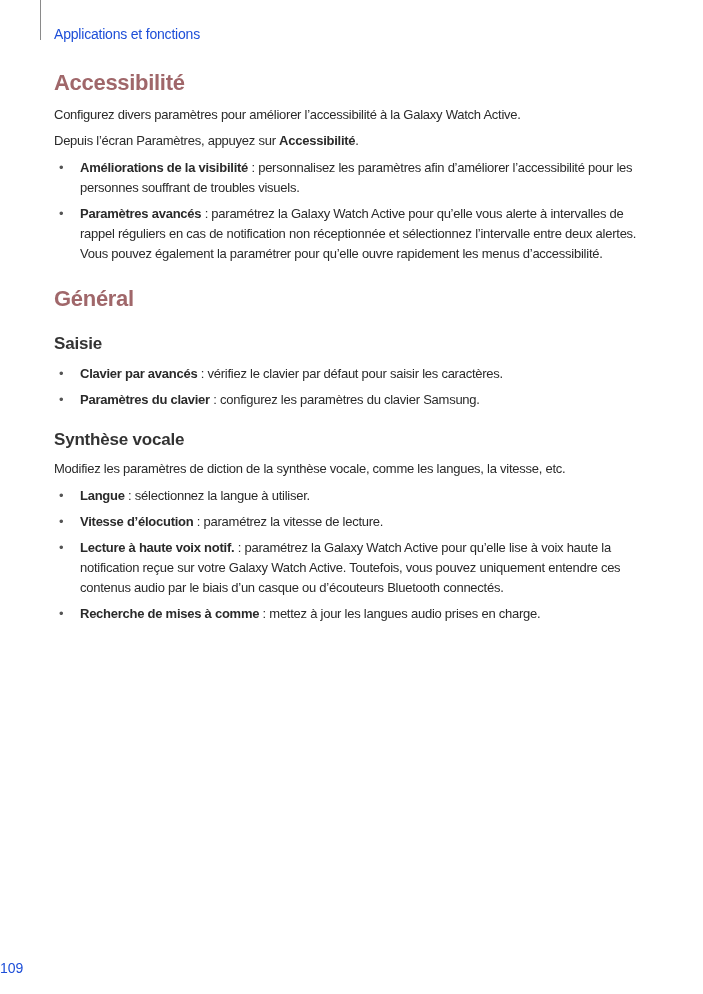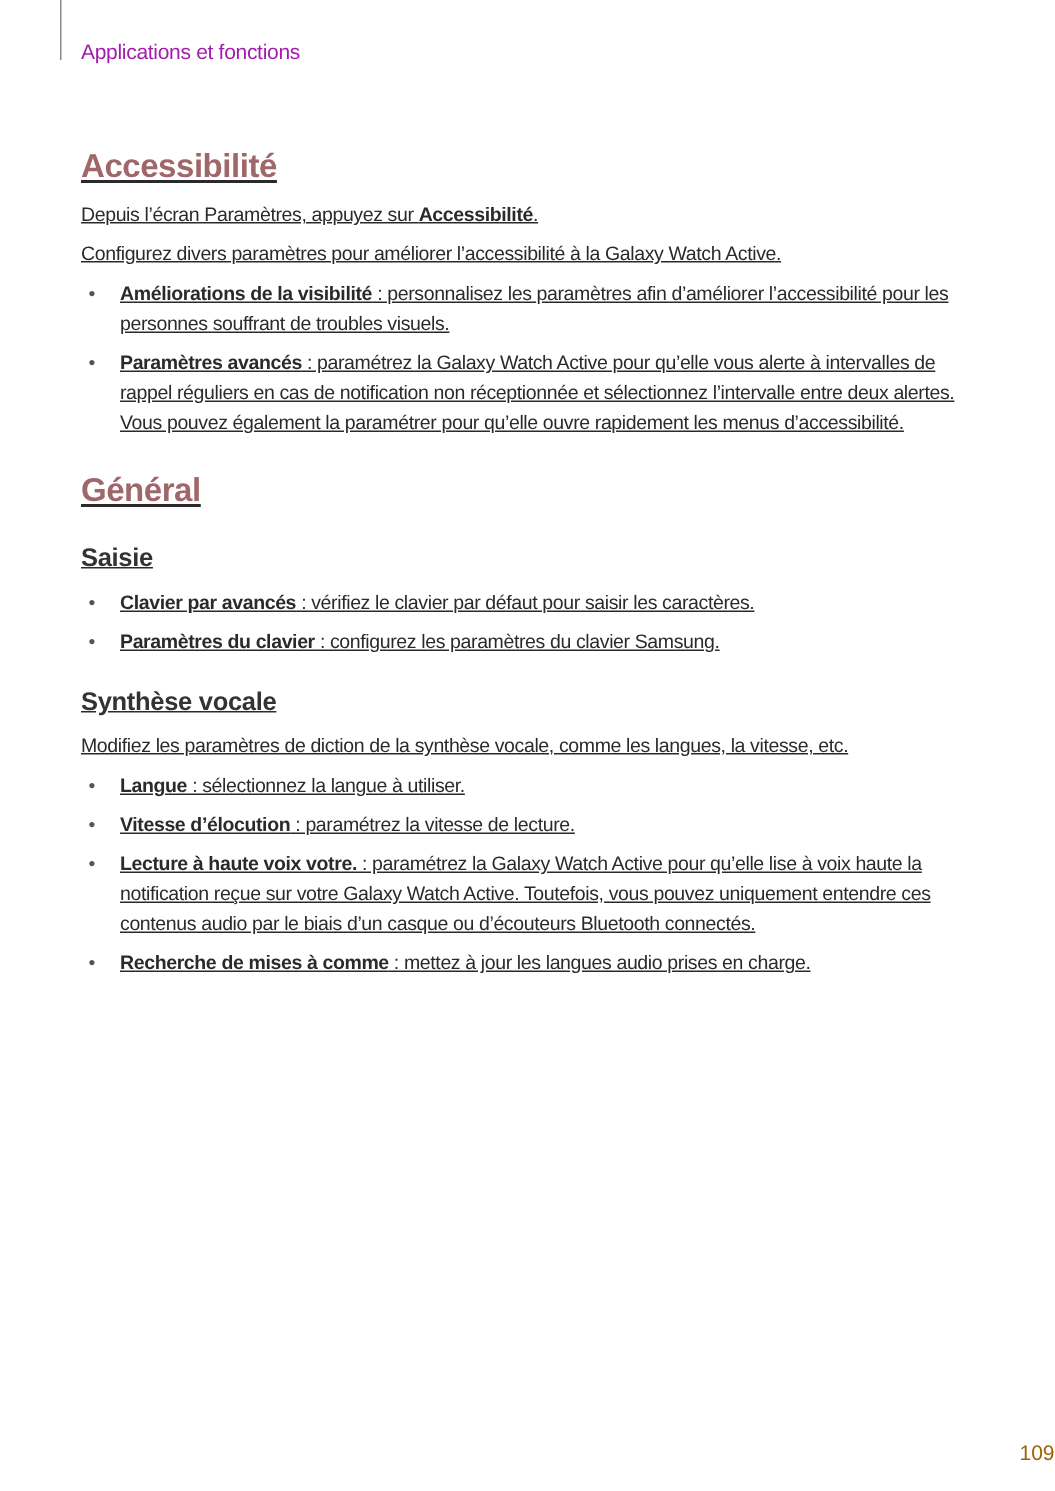--- a/index.html
+++ b/index.html
@@ -4,70 +4,70 @@
   <style>
     html, body { margin: 0; padding: 0; background: #ffffff; }
     body {
       width: 703px; height: 994px; position: relative; overflow: hidden;
       font-family: "Liberation Sans", sans-serif; color: #2a2a2a;
     }
     .header-rule {
       position: absolute; left: 40px; top: 0; width: 1px; height: 40px; background: #8a8a8a;
     }
     .running-head {
-      position: absolute; left: 54px; top: 26px; font-size: 14px; color: #a21caf; letter-spacing: -0.2px;
+      position: absolute; left: 54px; top: 26px; font-size: 14px; color: #1d4ed8; letter-spacing: -0.2px;
     }
-    .content { position: absolute; left: 54px; top: 98px; width: 600px; text-decoration: underline; }
+    .content { position: absolute; left: 54px; top: 70px; width: 600px; }
     .h1 {
       color: #a0676a; font-size: 22px; font-weight: bold; margin: 0 0 10px 0; letter-spacing: -0.3px;
     }
     .h1.second { margin-top: 22px; }
     .h2 { color: #333; font-size: 17px; font-weight: bold; margin: 20px 0 10px 0; letter-spacing: -0.2px; }
     .h2.first { margin-top: 22px; }
     p { margin: 0 0 8px 0; font-size: 13px; line-height: 18px; letter-spacing: -0.25px; }
     b { font-weight: bold; color: #2a2a2a; }
     ul { list-style: none; margin: 0; padding: 0; }
     li {
       position: relative; padding-left: 26px; font-size: 13px; line-height: 20px;
       margin-bottom: 6px; letter-spacing: -0.25px;
     }
     li .bullet { position: absolute; left: 5px; top: 0; color: #555; }
     .arrow { font-weight: normal; }
     .page-number {
-      position: absolute; left: 0; width: 703px; top: 960px; text-align: right;
-      font-size: 14px; color: #a16207;
+      position: absolute; left: 0; width: 703px; top: 960px; text-align: left;
+      font-size: 14px; color: #1d4ed8;
     }
   </style>
 </head>
 <body>
 
 <div class="header-rule"></div>
 <div class="running-head">Applications et fonctions</div>
 
 <div class="content">
 
   <div class="h1">Accessibilité</div>
+  <p>Configurez divers paramètres pour améliorer l’accessibilité à la Galaxy Watch Active.</p>
   <p><span>Depuis l’écran Paramètres, appuyez sur </span><b>Accessibilité</b><span>.</span></p>
-  <p>Configurez divers paramètres pour améliorer l’accessibilité à la Galaxy Watch Active.</p>
   <ul>
     <li><span class="bullet">•</span><b>Améliorations de la visibilité</b><span> : personnalisez les paramètres afin d’améliorer l’accessibilité pour les personnes souffrant de troubles visuels.</span></li>
     <li><span class="bullet">•</span><b>Paramètres avancés</b><span> : paramétrez la Galaxy Watch Active pour qu’elle vous alerte à intervalles de rappel réguliers en cas de notification non réceptionnée et sélectionnez l’intervalle entre deux alertes. Vous pouvez également la paramétrer pour qu’elle ouvre rapidement les menus d’accessibilité.</span></li>
   </ul>
 
   <div class="h1 second">Général</div>
 
   <div class="h2 first">Saisie</div>
   <ul>
     <li><span class="bullet">•</span><b>Clavier par avancés</b><span> : vérifiez le clavier par défaut pour saisir les caractères.</span></li>
     <li><span class="bullet">•</span><b>Paramètres du clavier</b><span> : configurez les paramètres du clavier Samsung.</span></li>
   </ul>
 
   <div class="h2">Synthèse vocale</div>
   <p>Modifiez les paramètres de diction de la synthèse vocale, comme les langues, la vitesse, etc.</p>
   <ul>
     <li><span class="bullet">•</span><b>Langue</b><span> : sélectionnez la langue à utiliser.</span></li>
     <li><span class="bullet">•</span><b>Vitesse d’élocution</b><span> : paramétrez la vitesse de lecture.</span></li>
-    <li><span class="bullet">•</span><b>Lecture à haute voix votre.</b><span> : paramétrez la Galaxy Watch Active pour qu’elle lise à voix haute la notification reçue sur votre Galaxy Watch Active. Toutefois, vous pouvez uniquement entendre ces contenus audio par le biais d’un casque ou d’écouteurs Bluetooth connectés.</span></li>
+    <li><span class="bullet">•</span><b>Lecture à haute voix notif.</b><span> : paramétrez la Galaxy Watch Active pour qu’elle lise à voix haute la notification reçue sur votre Galaxy Watch Active. Toutefois, vous pouvez uniquement entendre ces contenus audio par le biais d’un casque ou d’écouteurs Bluetooth connectés.</span></li>
     <li><span class="bullet">•</span><b>Recherche de mises à comme</b><span> : mettez à jour les langues audio prises en charge.</span></li>
   </ul>
 </div>
 
 <div class="page-number">109</div>
 
 </body></html>

